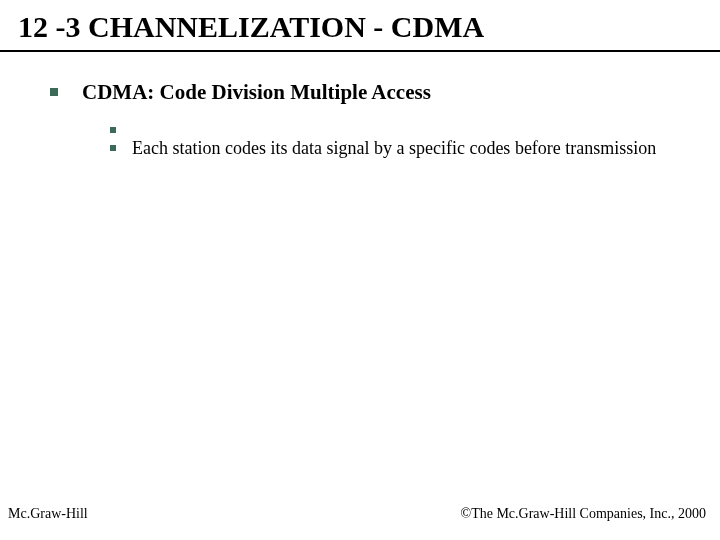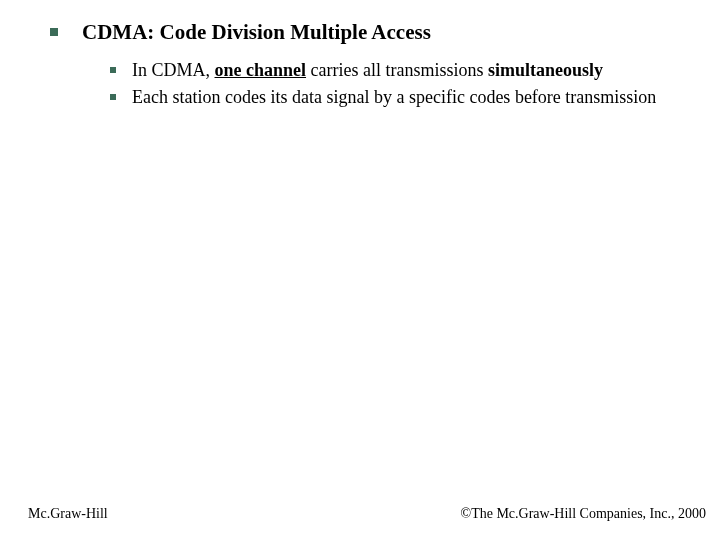--- a/index.html
+++ b/index.html
@@ -19,21 +19,21 @@
   }
   .title-bar {
     padding: 10px 18px 6px 18px;
     border-bottom: 2px solid #000;
   }
   .title-text {
     font-size: 30px;
     font-weight: bold;
   }
   .body {
-    padding: 20px 30px 0 50px;
+    padding: 28px 30px 0 50px;
   }
   .level1 {
     display: flex;
     margin-bottom: 14px;
   }
   .level1 .bullet {
     flex: 0 0 auto;
     width: 8px;
     height: 8px;
     background: #3b6b58;
@@ -63,49 +63,49 @@
     max-width: 560px;
   }
   .underline {
     text-decoration: underline;
   }
   .bold {
     font-weight: bold;
   }
   .footer-left {
     position: absolute;
-    left: 28px;
+    left: 8px;
     bottom: 18px;
     font-size: 14px;
   }
   .footer-right {
     position: absolute;
     right: 14px;
     bottom: 18px;
     font-size: 14px;
   }
 </style>
 </head>
 <body>
 
 <div class="slide">
 
+  <div class="title-bar">
+    <span class="title-text">12 -3   CHANNELIZATION - CDMA</span>
+  </div>
 
   <div class="body">
 
     <div class="level1">
       <div class="bullet"></div>
       <div class="text">CDMA: Code Division Multiple Access</div>
     </div>
 
     <div class="level2">
       <div class="bullet"></div>
-      <div class="text">
-        <span>In CDMA, </span><span class="underline bold">one channel</span><span> carries all transmissions </span><span class="bold">simultaneously</span>
-      </div>
     </div>
 
     <div class="level2">
       <div class="bullet"></div>
       <div class="text">Each station codes its data signal by a specific codes before transmission</div>
     </div>
 
 
   </div>
 

